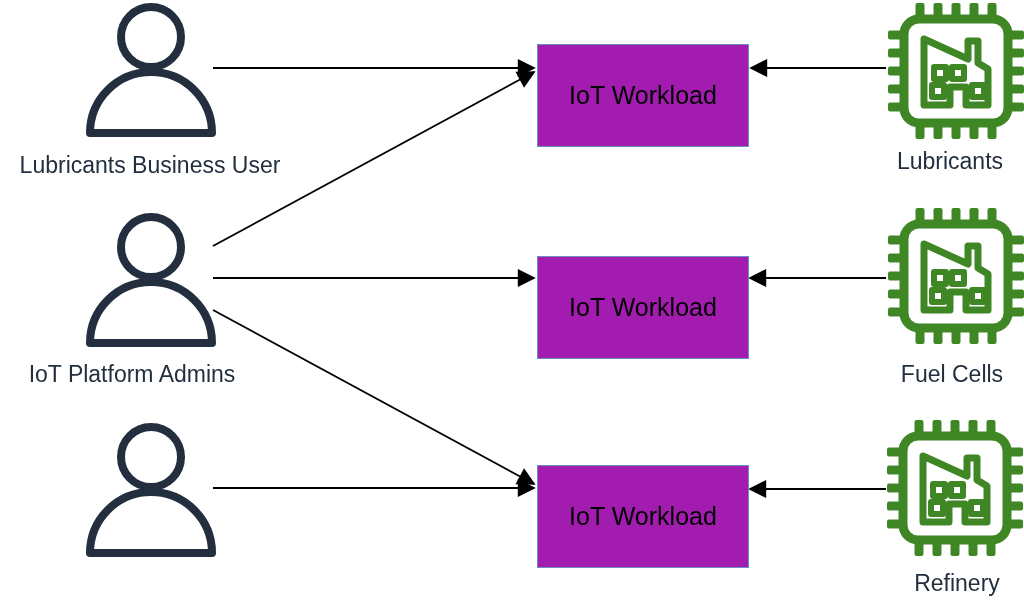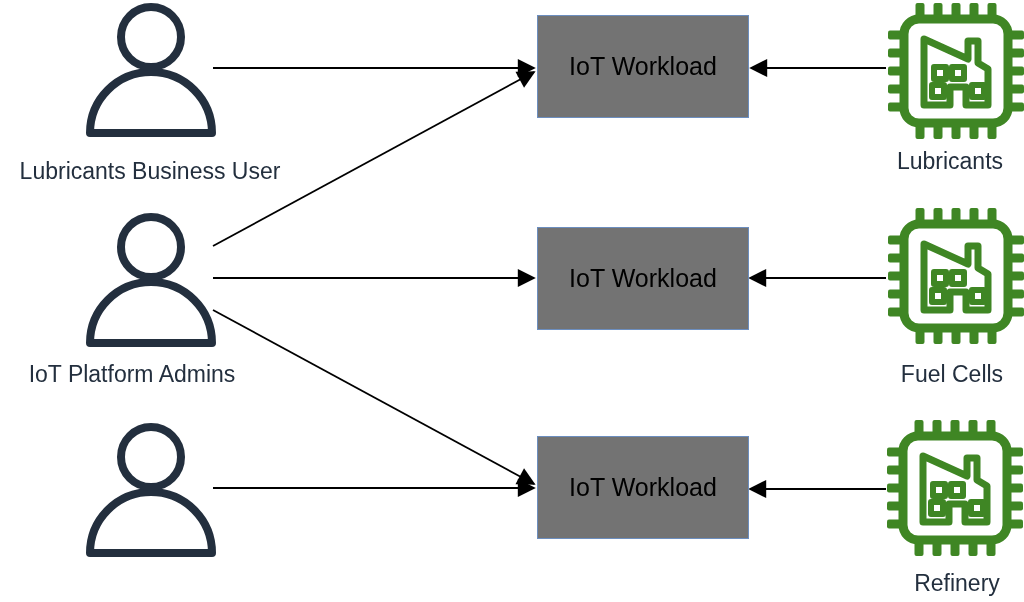--- a/index.html
+++ b/index.html
@@ -26,28 +26,29 @@
     text-align: center;
     font-size: 23px;
     color: #232F3E;
     white-space: nowrap;
   }
   .workload-box {
     position: absolute;
     left: 537px;
     width: 210px;
     height: 101px;
-    background: #737373;
+    background: #a21caf;
     border: 1px solid #6C8EBF;
     display: flex;
     align-items: center;
     justify-content: center;
     font-size: 25px;
     color: #000000;
     white-space: nowrap;
+    margin-top: 29px;
   }
   .box-r1 { top: 15px; }
   .box-r2 { top: 227px; }
   .box-r3 { top: 436px; }
   .person-svg { position: absolute; width: 132px; height: 140px; }
   .factory-svg { position: absolute; width: 140px; height: 140px; }
 </style>
 </head>
 <body>
 
@@ -108,21 +109,21 @@
       <line x1="213" y1="488" x2="534" y2="488" marker-end="url(#arrowhead)"></line>
       <line x1="886" y1="68" x2="751" y2="68" marker-end="url(#arrowhead)"></line>
       <line x1="886" y1="278" x2="750" y2="278" marker-end="url(#arrowhead)"></line>
       <line x1="886" y1="489" x2="750" y2="489" marker-end="url(#arrowhead)"></line>
     </g>
   </svg>
 
   <svg class="person-svg" style="left:85px; top:0px" viewBox="0 0 132 140">
       <use href="#person-shape"></use>
     </svg>
-  <div class="actor-label" style="left:0px; top:158px">Lubricants Business User</div>
+  <div class="actor-label" style="left:0px; top:152px">Lubricants Business User</div>
   <div class="workload-box box-r1">IoT Workload</div>
   <svg class="factory-svg" style="left:886px; top:1px" viewBox="0 0 140 140">
       <use href="#factory-chip-shape"></use>
     </svg>
   <div class="thing-label" style="left:850px; top:148px">Lubricants</div>
 
   <svg class="person-svg" style="left:85px; top:210px" viewBox="0 0 132 140">
       <use href="#person-shape"></use>
     </svg>
   <div class="actor-label" style="left:-18px; top:361px">IoT Platform Admins</div>

